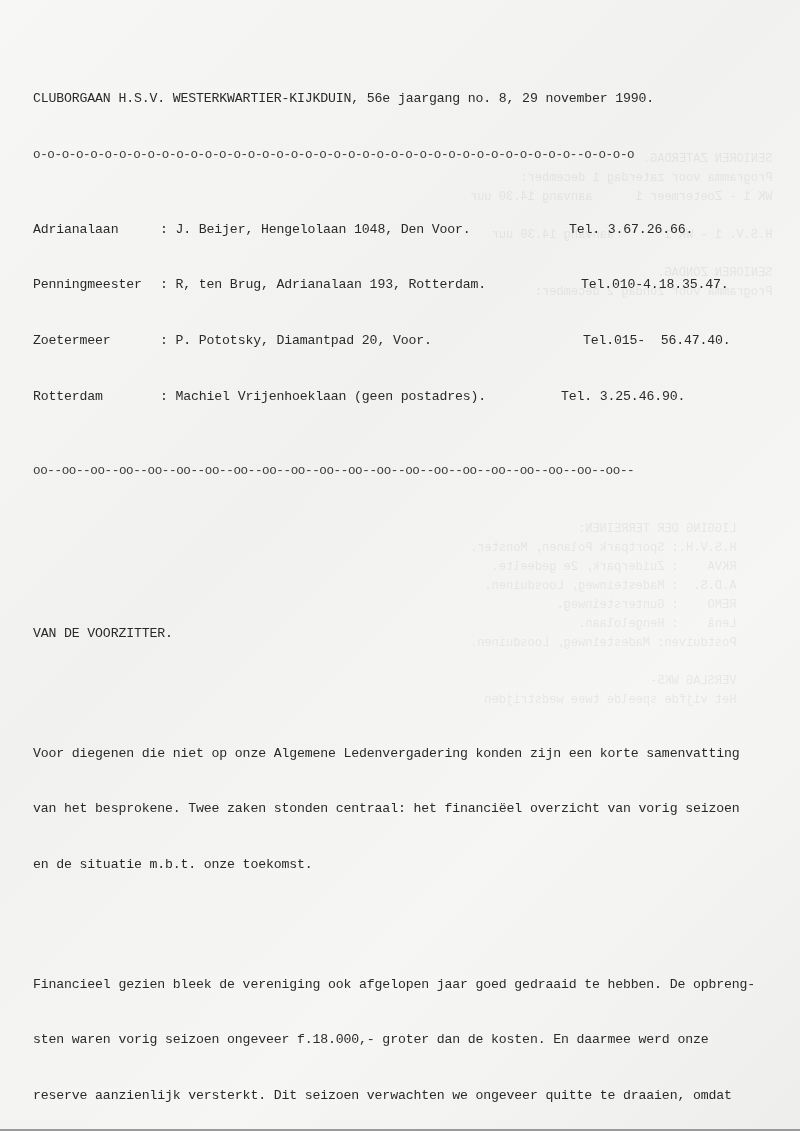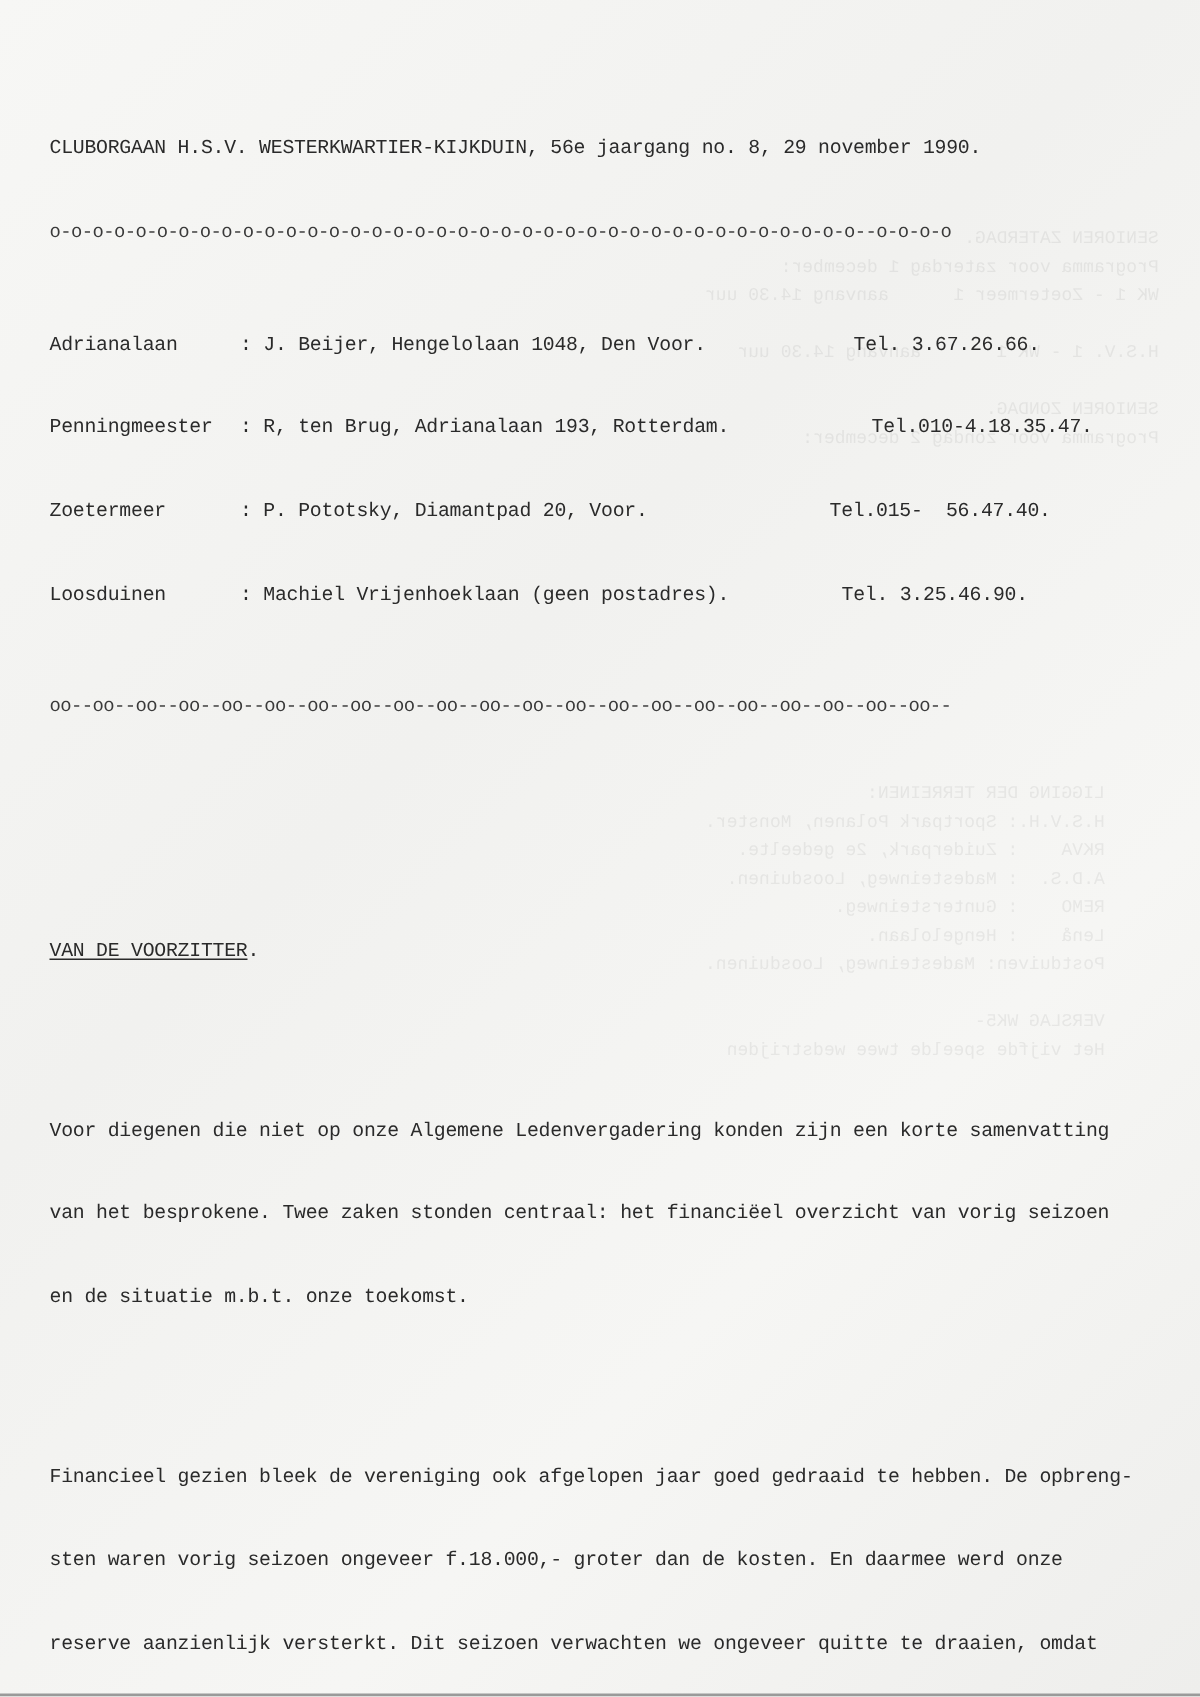--- a/index.html
+++ b/index.html
@@ -28,21 +28,21 @@
       top: 16px;
       width: 770px;
       font-size: 13.2px;
       line-height: 18.6px;
       letter-spacing: -0.15px;
       white-space: pre;
     }
     .line { display: block; height: 18.6px; }
     .gap { display: block; height: 8px; }
     .gap-lg { display: block; height: 14px; }
-    .u { text-decoration: underline; text-underline-offset: 2px; margin-top: 40px; }
+    .u { text-underline-offset: 2px; margin-top: 40px; }
     .sep { color: #3a3a3a; letter-spacing: -0.4px; font-size: 12.6px; }
     .hrow { position: relative; display: block; height: 18.6px; }
     .hrow .tel { position: absolute; }
     .bleed {
       position: absolute;
       color: rgba(120,120,120,0.12);
       font-size: 12px;
       line-height: 19px;
       white-space: pre;
       transform: scaleX(-1);
@@ -74,22 +74,22 @@
 Het vijfde speelde twee wedstrijden</div>
 
   <div class="doc">
 
     
     <span class="line">CLUBORGAAN H.S.V. WESTERKWARTIER-KIJKDUIN, 56e jaargang no. 8, 29 november 1990.</span>
     <span class="line sep">o-o-o-o-o-o-o-o-o-o-o-o-o-o-o-o-o-o-o-o-o-o-o-o-o-o-o-o-o-o-o-o-o-o-o-o-o-o--o-o-o-o</span>
 
     <span class="hrow"><span style="display:inline-block;width:119px">Adrianalaan</span><span style="display:inline-block;width:8px"></span><span>: J. Beijer, Hengelolaan 1048, Den Voor.</span><span class="tel" style="left:536px">Tel. 3.67.26.66.</span></span>
     <span class="hrow"><span style="display:inline-block;width:127px">Penningmeester</span><span>: R, ten Brug, Adrianalaan 193, Rotterdam.</span><span class="tel" style="left:548px">Tel.010-4.18.35.47.</span></span>
-    <span class="hrow"><span style="display:inline-block;width:119px">Zoetermeer</span><span style="display:inline-block;width:8px"></span><span>: P. Pototsky, Diamantpad 20, Voor.</span><span class="tel" style="left:520px">Tel.015-  56.47.40.</span></span>
-    <span class="hrow"><span style="display:inline-block;width:119px">Loosduinen</span><span style="display:inline-block;width:8px"></span><span>: Machiel Vrijenhoeklaan (geen postadres).</span><span class="tel" style="left:528px">Tel. 3.25.46.90.</span></span>
+    <span class="hrow"><span style="display:inline-block;width:119px">Zoetermeer</span><span style="display:inline-block;width:8px"></span><span>: P. Pototsky, Diamantpad 20, Voor.</span><span class="tel" style="left:550px">Tel.015-  56.47.40.</span></span>
+    <span class="hrow"><span style="display:inline-block;width:119px">Rotterdam</span><span style="display:inline-block;width:8px"></span><span>: Machiel Vrijenhoeklaan (geen postadres).</span><span class="tel" style="left:528px">Tel. 3.25.46.90.</span></span>
 
     <span class="line sep">oo--oo--oo--oo--oo--oo--oo--oo--oo--oo--oo--oo--oo--oo--oo--oo--oo--oo--oo--oo--oo--</span>
 
     <span class="gap-lg"></span>
 
     
     <span class="line"><span class="u">VAN DE VOORZITTER</span><span>.</span></span>
     <span class="gap"></span>
 
     <span class="line">Voor diegenen die niet op onze Algemene Ledenvergadering konden zijn een korte samenvatting</span>

